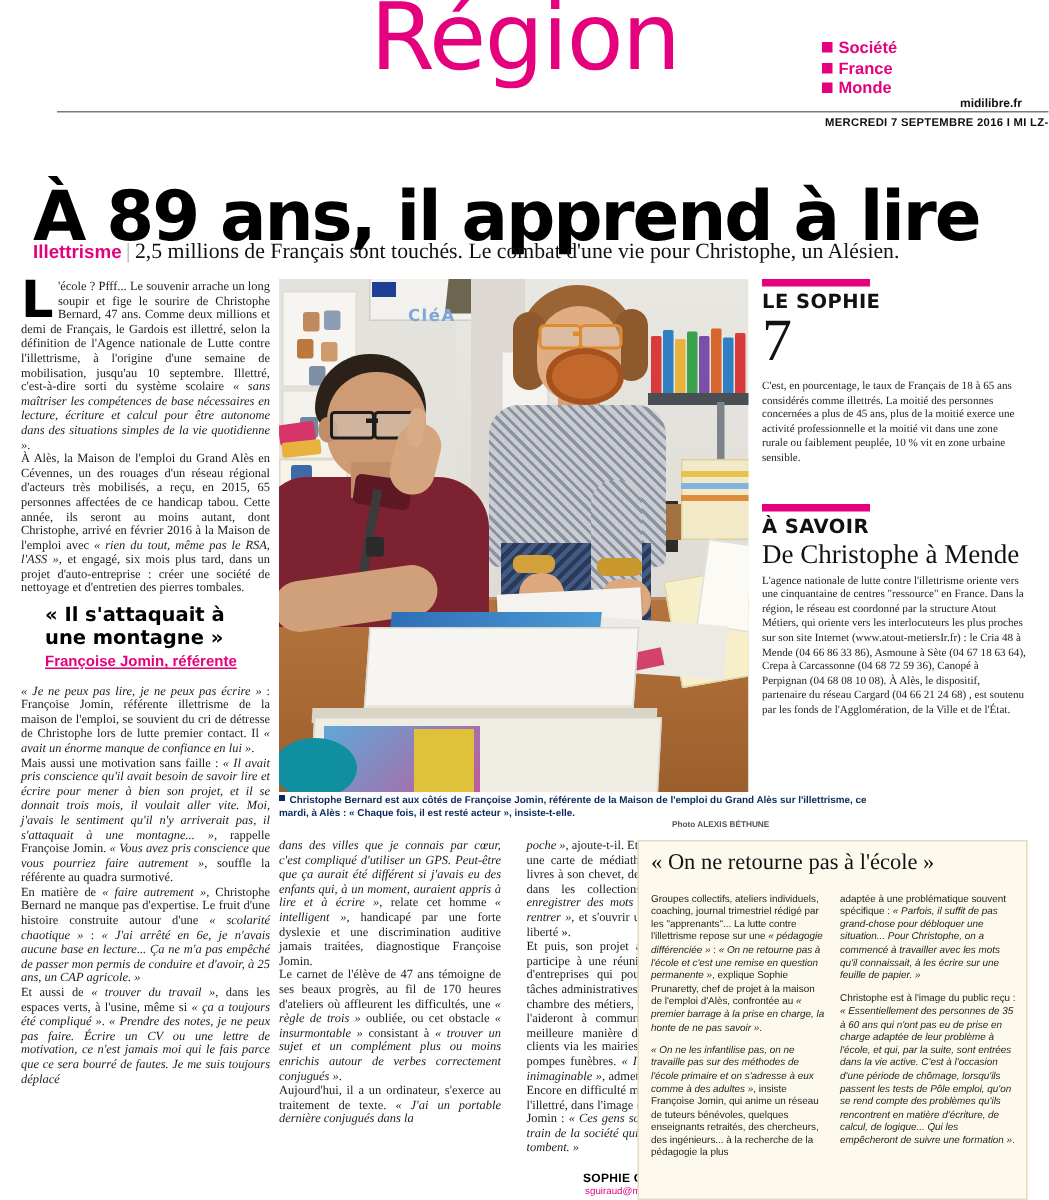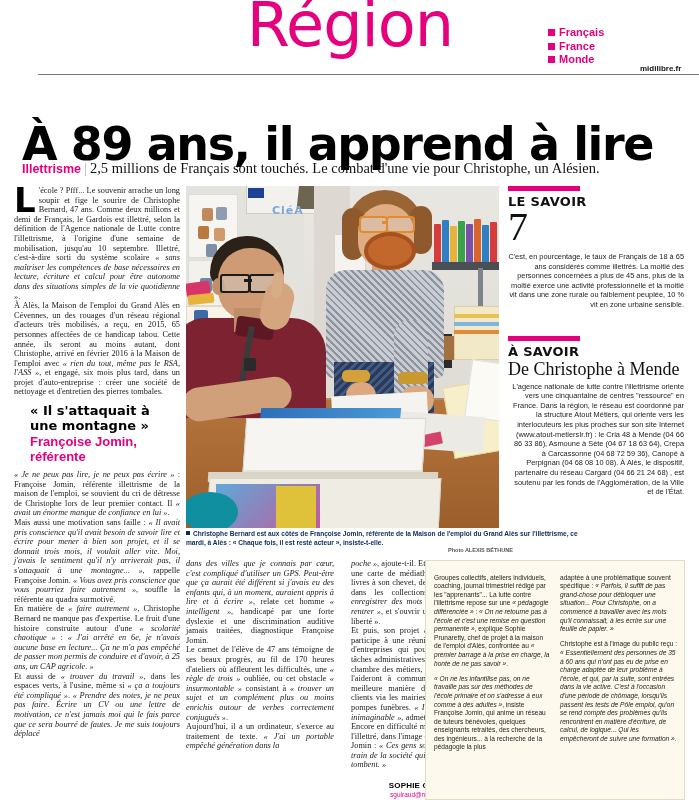--- a/index.html
+++ b/index.html
@@ -90,22 +90,23 @@
   .pullquote{
     margin:7px 0 6px 16px;
     font-family:"DejaVu Sans", sans-serif;
     font-weight:700;
     font-size:13px;line-height:14.5px;
     color:#000;
   }
   .pullquote .src{
     display:block;
     font-family:"Liberation Sans", sans-serif;
-    font-size:13px;font-weight:700;color:#e5007d;
+    font-size:10px;font-weight:700;color:#e5007d;
     margin-top:2px;
+    text-decoration:underline;
   }
 
   
   .photo-wrap{position:absolute;left:186px;top:186px;width:313px;height:342px;overflow:hidden;}
   .photo{position:absolute;inset:0;}
 
   .caption{
     position:absolute;left:186px;top:530px;width:404px;
     font-family:"Liberation Sans", sans-serif;
     font-size:6.6px;line-height:8.6px;font-weight:700;color:#0b2a5b;
@@ -134,22 +135,22 @@
   .rail-kicker{
     font-family:"DejaVu Sans", sans-serif;
     font-weight:700;font-size:13px;letter-spacing:.3px;color:#111;
     line-height:15px;
   }
   .bignum{
     font-family:"Liberation Serif", serif;
     font-size:40px;line-height:38px;color:#111;margin:-1px 0 6px 0;
   }
   .rail-text{
-    font-family:Liberation Sans, sans-serif;
-    font-size:7.4px;line-height:9.6px;color:#222;text-align:right;
+    font-family:Liberation Serif, serif;
+    font-size:7.4px;line-height:9.6px;color:#222;text-align:left;
   }
   .rail-title{
     font-family:"Liberation Serif", serif;
     font-size:18px;line-height:19px;color:#111;margin:1px 0 3px 0;
   }
   .block-savoir{margin-top:26px;}
 
   
   .boxed{
     position:absolute;left:425px;top:560px;width:260px;height:240px;
@@ -261,27 +262,28 @@
 </style>
 </head>
 <body>
 
 <div class="page">
 
   <div class="masthead">
     <div class="masthead-title">Région</div>
 
     <div class="rubrics">
-      <div class="rubric"><span class="sq"></span><span>Français</span></div>
+      <div class="rubric"><span class="sq"></span><span>Société</span></div>
       <div class="rubric"><span class="sq"></span><span>France</span></div>
       <div class="rubric"><span class="sq"></span><span>Monde</span></div>
     </div>
 
     <div class="site-url">midilibre.fr</div>
     <div class="rule-top"></div>
+    <div class="dateline">MERCREDI 7 SEPTEMBRE 2016  I  MI LZ-</div>
   </div>
 
   <h1 class="headline">À 89 ans, il apprend à lire</h1>
 
   <div class="standfirst">
     <span class="kicker">Illettrisme</span><span class="bar">|</span><span>2,5 millions de Français sont touchés. Le combat d'une vie pour Christophe, un Alésien.</span>
   </div>
 
   <div class="col1">
     <div class="body-text">
@@ -290,21 +292,21 @@
       </p>
       <p><span>À Alès, la Maison de l'emploi du Grand Alès en Cévennes, un des rouages d'un réseau régional d'acteurs très mobilisés, a reçu, en 2015, 65 personnes affectées de ce handicap tabou. Cette année, ils seront au moins autant, dont Christophe, arrivé en février 2016 à la Maison de l'emploi avec </span><span class="it">« rien du tout, même pas le RSA, l'ASS »</span><span>, et engagé, six mois plus tard, dans un projet d'auto-entreprise : créer une société de nettoyage et d'entretien des pierres tombales.</span></p>
     </div>
 
     <div class="pullquote">
       <span>« Il s'attaquait à une montagne »</span>
       <span class="src">Françoise Jomin, référente</span>
     </div>
 
     <div class="body-text">
-      <p><span class="it">« Je ne peux pas lire, je ne peux pas écrire »</span><span> : Françoise Jomin, référente illettrisme de la maison de l'emploi, se souvient du cri de détresse de Christophe lors de leur premier contact. Il </span><span class="it">« avait un énorme manque de confiance en lui »</span><span>.</span></p>
+      <p><span class="it">« Je ne peux pas lire, je ne peux pas écrire »</span><span> : Françoise Jomin, référente illettrisme de la maison de l'emploi, se souvient du cri de détresse de Christophe lors de lutte premier contact. Il </span><span class="it">« avait un énorme manque de confiance en lui »</span><span>.</span></p>
       <p><span>Mais aussi une motivation sans faille : </span><span class="it">« Il avait pris conscience qu'il avait besoin de savoir lire et écrire pour mener à bien son projet, et il se donnait trois mois, il voulait aller vite. Moi, j'avais le sentiment qu'il n'y arriverait pas, il s'attaquait à une montagne... »</span><span>, rappelle Françoise Jomin. </span><span class="it">« Vous avez pris conscience que vous pourriez faire autrement »</span><span>, souffle la référente au quadra surmotivé.</span></p>
       <p><span>En matière de </span><span class="it">« faire autrement »</span><span>, Christophe Bernard ne manque pas d'expertise. Le fruit d'une histoire construite autour d'une </span><span class="it">« scolarité chaotique »</span><span> : </span><span class="it">« J'ai arrêté en 6e, je n'avais aucune base en lecture... Ça ne m'a pas empêché de passer mon permis de conduire et d'avoir, à 25 ans, un CAP agricole. »</span></p>
       <p><span>Et aussi de </span><span class="it">« trouver du travail »</span><span>, dans les espaces verts, à l'usine, même si </span><span class="it">« ça a toujours été compliqué »</span><span>. </span><span class="it">« Prendre des notes, je ne peux pas faire. Écrire un CV ou une lettre de motivation, ce n'est jamais moi qui le fais parce que ce sera bourré de fautes. Je me suis toujours déplacé</span></p>
     </div>
   </div>
 
   <div class="photo-wrap">
     <div class="photo">
       <div class="ph wall"></div>
       <div class="ph wall2"></div>
@@ -405,51 +407,52 @@
 
   <div class="caption">
     <span class="sq"></span><span>Christophe Bernard est aux côtés de Françoise Jomin, référente de la Maison de l'emploi du Grand Alès sur l'illettrisme, ce mardi, à Alès : « Chaque fois, il est resté acteur », insiste-t-elle.</span>
   </div>
   <div class="credit">Photo ALEXIS BÉTHUNE</div>
 
   <div class="sub-cols">
     <div class="sub-col a body-text">
       <p><span class="it">dans des villes que je connais par cœur, c'est compliqué d'utiliser un GPS. Peut-être que ça aurait été différent si j'avais eu des enfants qui, à un moment, auraient appris à lire et à écrire »</span><span>, relate cet homme </span><span class="it">« intelligent »</span><span>, handicapé par une forte dyslexie et une discrimination auditive jamais traitées, diagnostique Françoise Jomin.</span></p>
       <p><span>Le carnet de l'élève de 47 ans témoigne de ses beaux progrès, au fil de 170 heures d'ateliers où affleurent les difficultés, une </span><span class="it">« règle de trois »</span><span> oubliée, ou cet obstacle </span><span class="it">« insurmontable »</span><span> consistant à </span><span class="it">« trouver un sujet et un complément plus ou moins enrichis autour de verbes correctement conjugués »</span><span>.</span></p>
-      <p><span>Aujourd'hui, il a un ordinateur, s'exerce au traitement de texte. </span><span class="it">« J'ai un portable empêché génération dans la</span></p>
+      <p><span>Aujourd'hui, il a un ordinateur, s'exerce au traitement de texte. </span><span class="it">« J'ai un portable dernière conjugués dans la</span></p>
     </div>
 
     <div class="sub-col b body-text">
       <p><span class="it">poche »</span><span>, ajoute-t-il. Et pour la première fois, une carte de médiathèque pour poser des livres à son chevet, de beaux romans puisés dans les collections jeunesse pour </span><span class="it">« enregistrer des mots »</span><span>, </span><span class="it">« ça va finir par rentrer »</span><span>, et </span><span>s'ouvrir un nouvel espace de « liberté »</span><span>.</span></p>
       <p><span>Et puis, son projet avance : vendredi, il participe à une réunion d'une coopérative d'entreprises qui pourrait se charger des tâches administratives. Il a aussi consulté la chambre des métiers, imagine les flyers qui l'aideront à communiquer, réfléchit à la meilleure manière de toucher de futurs clients via les mairies ou les entreprises de pompes funèbres. </span><span class="it">« Il y a six mois, c'était inimaginable »</span><span>, admet-il, à nouveau debout. Encore en difficulté mais plus à l'aise face à l'illettré, dans l'image qu'en donne Françoise Jomin : </span><span class="it">« Ces gens sont embarqués dans le train de la société qui roule très vite, et qui tombent. »</span></p>
     </div>
 
     <div class="byline">
       <div class="name">SOPHIE GUIRAUD</div>
       <div class="mail">sguiraud@midilibre.com</div>
     </div>
   </div>
 
   <div class="col-right">
     <div class="block-chiffre">
       <div class="rail-rule"></div>
-      <div class="rail-kicker">LE SAVOIR</div>
+      <div class="rail-kicker">LE SOPHIE</div>
       <div class="bignum">7</div>
       <div class="rail-text">C'est, en pourcentage, le taux de Français de 18 à 65 ans considérés comme illettrés. La moitié des personnes concernées a plus de 45 ans, plus de la moitié exerce une activité professionnelle et la moitié vit dans une zone rurale ou faiblement peuplée, 10 % vit en zone urbaine sensible.</div>
     </div>
 
     <div class="block-savoir">
       <div class="rail-rule"></div>
       <div class="rail-kicker">À SAVOIR</div>
       <div class="rail-title">De Christophe à Mende</div>
       <div class="rail-text">L'agence nationale de lutte contre l'illettrisme oriente vers une cinquantaine de centres "ressource" en France. Dans la région, le réseau est coordonné par la structure Atout Métiers, qui oriente vers les interlocuteurs les plus proches sur son site Internet (www.atout-metiersIr.fr) : le Cria 48 à Mende (04 66 86 33 86), Asmoune à Sète (04 67 18 63 64), Crepa à Carcassonne (04 68 72 59 36), Canopé à Perpignan (04 68 08 10 08). À Alès, le dispositif, partenaire du réseau Cargard (04 66 21 24 68) , est soutenu par les fonds de l'Agglomération, de la Ville et de l'État.</div>
     </div>
   </div>
 
   <div class="boxed">
+    <div class="boxed-title">« On ne retourne pas à l'école »</div>
     <div class="boxed-cols">
       <div class="boxed-col a">
         <p><span>Groupes collectifs, ateliers individuels, coaching, journal trimestriel rédigé par les "apprenants"... La lutte contre l'illettrisme repose sur une </span><span class="it">« pédagogie différenciée »</span><span> : </span><span class="it">« On ne retourne pas à l'école et c'est une remise en question permanente »</span><span>, explique Sophie Prunaretty, chef de projet à la maison de l'emploi d'Alès, confrontée au </span><span class="it">« premier barrage à la prise en charge, la honte de ne pas savoir »</span><span>.</span></p>
         <p><span class="it">« On ne les infantilise pas, on ne travaille pas sur des méthodes de l'école primaire et on s'adresse à eux comme à des adultes »</span><span>, insiste Françoise Jomin, qui anime un réseau de tuteurs bénévoles, quelques enseignants retraités, des chercheurs, des ingénieurs... à la recherche de la pédagogie la plus</span></p>
       </div>
       <div class="boxed-col b">
         <p><span>adaptée à une problématique souvent spécifique : </span><span class="it">« Parfois, il suffit de pas grand-chose pour débloquer une situation... Pour Christophe, on a commencé à travailler avec les mots qu'il connaissait, à les écrire sur une feuille de papier. »</span></p>
         <p><span>Christophe est à l'image du public reçu : </span><span class="it">« Essentiellement des personnes de 35 à 60 ans qui n'ont pas eu de prise en charge adaptée de leur problème à l'école, et qui, par la suite, sont entrées dans la vie active. C'est à l'occasion d'une période de chômage, lorsqu'ils passent les tests de Pôle emploi, qu'on se rend compte des problèmes qu'ils rencontrent en matière d'écriture, de calcul, de logique... Qui les empêcheront de suivre une formation »</span><span>.</span></p>
       </div>
     </div>

